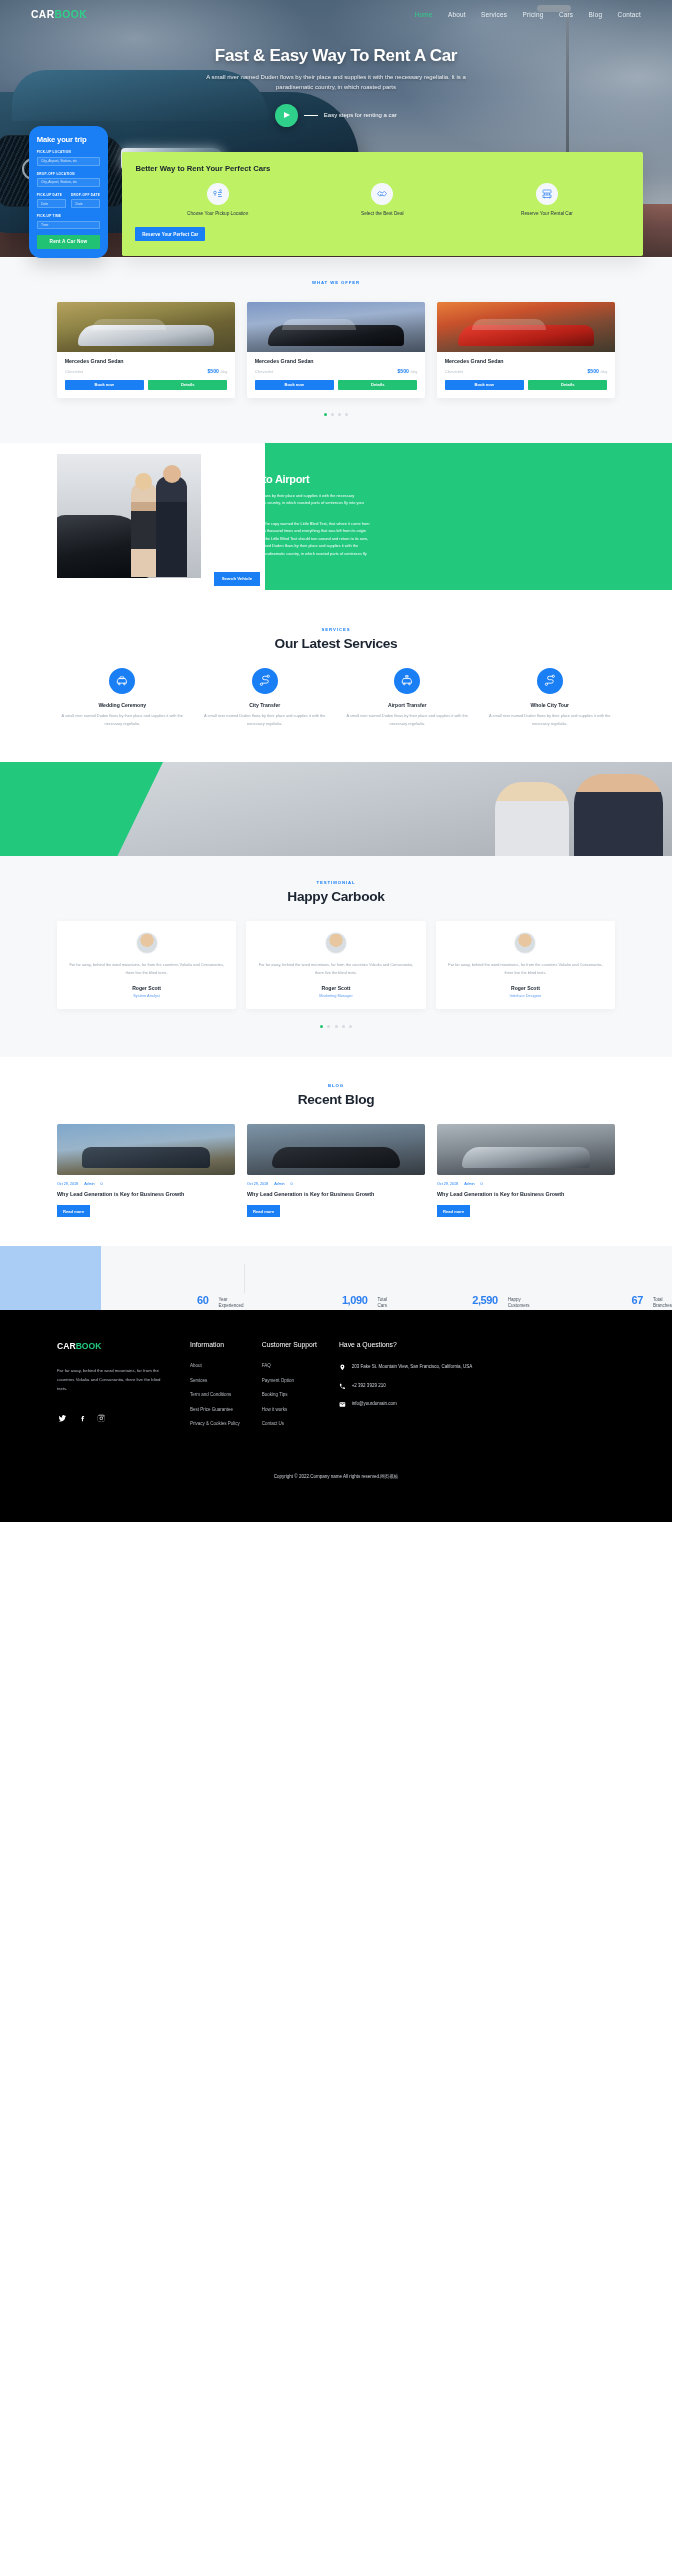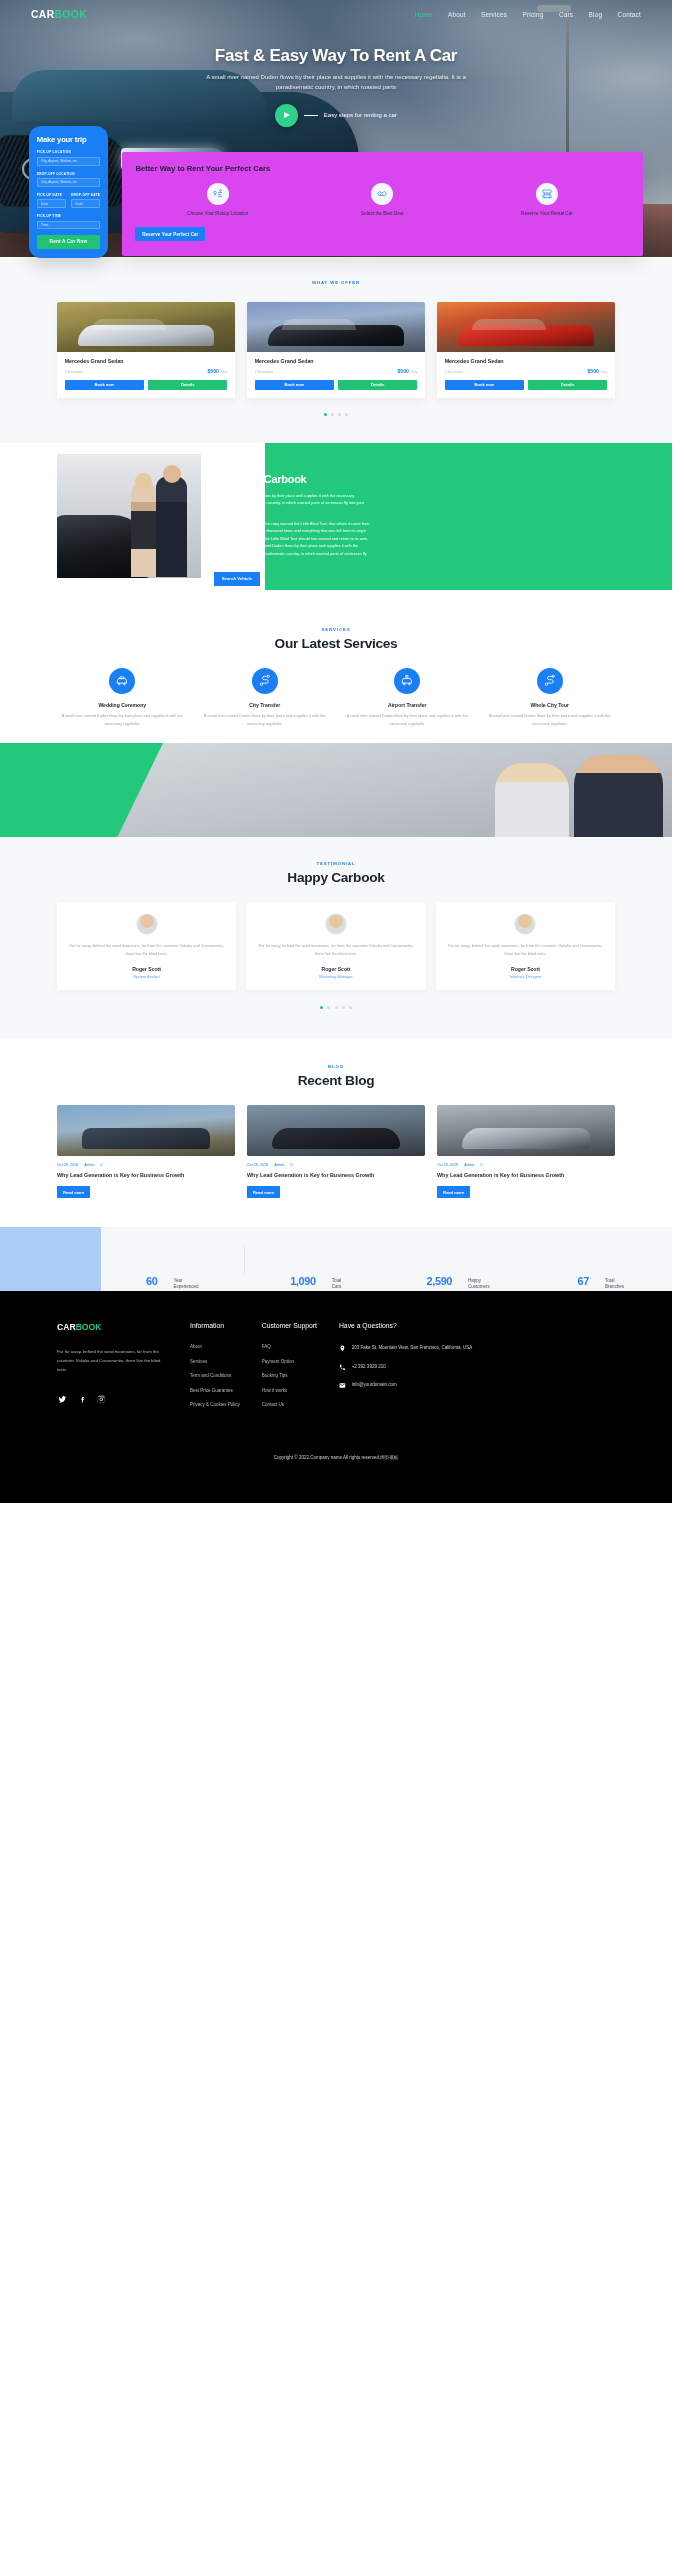--- a/index.html
+++ b/index.html
@@ -128,21 +128,21 @@
   }
   .bf-row { display:flex; gap:5.1px; }
   .bf-col { flex:1; }
   .bf-submit {
     margin-top:3.4px; background:#22c274; color:#fff; height:13.7px; border-radius:0.9px;
     display:flex; align-items:center; justify-content:center;
     font-size:4.7px; font-weight:bold; letter-spacing:0.2px;
   }
 
   .steps-card {
-    flex:1; margin-left:13.7px; background:#d946ef; border-radius:1.7px;
+    flex:1; margin-left:13.7px; background:#bef264; border-radius:1.7px;
     box-shadow:0 6.8px 20.5px rgba(0,0,0,.1); padding:12px 13.7px 15.4px 13.7px;
     align-self:flex-start; margin-top:26px;
   }
   .steps-title { font-size:7.7px; font-weight:bold; color:#1b2430; margin-bottom:10.3px; }
   .steps-row { display:flex; }
   .step { flex:1; text-align:center; }
   .step-ico {
     width:22px; height:22px; border-radius:50%; background:#f4f8fe;
     margin:0 auto 5.1px; display:flex; align-items:center; justify-content:center;
   }
@@ -228,21 +228,21 @@
   .about-title { font-size:11px; font-weight:bold; margin-top:3.4px; letter-spacing:-0.3px; }
   .about-p { font-size:3.9px; line-height:1.9; margin-top:6.8px; }
   .about-p2 { font-size:3.9px; line-height:1.9; margin-top:6px; }
   .btn-about {
     display:inline-flex; align-items:center; justify-content:center;
     background:#1a7ef5; color:#fff; font-size:4.3px; font-weight:bold;
     padding:4.3px 7.7px; margin-top:7.7px;
   }
 
   
-  .services { background:#fff; padding:26px 0 16px; }
+  .services { background:#fff; padding:26px 0 35px; }
   .srv-row { display:flex; padding:0 51px; margin-top:17px; }
   .srv { flex:1; text-align:center; padding:0 5.1px; }
   .srv-ico {
     width:26px; height:26px; border-radius:50%; background:#1a7ef5; margin:0 auto 7.7px;
     display:flex; align-items:center; justify-content:center;
   }
   .srv-ico svg { width:13.7px; height:13.7px; }
   .srv-name { font-size:5.1px; font-weight:bold; color:#1b2430; }
   .srv-desc { font-size:3.9px; color:#9aa3ad; line-height:1.9; margin-top:4.3px; }
 
@@ -296,21 +296,21 @@
   .bmeta span { font-size:3.7px; color:#1a7ef5; }
   .btitle { font-size:5.4px; font-weight:bold; color:#1b2430; line-height:1.55; margin-top:4.3px; }
   .bread { display:inline-flex; align-items:center; justify-content:center;
            background:#1a7ef5; color:#fff; font-size:4.1px; font-weight:bold;
            padding:3.4px 6px; margin-top:6.8px; }
 
   
   .stats { display:flex; height:64px; }
   .stats-left { width:101px; background:#a9cdf5; }
   .stats-right { flex:1; background:#f6f7f9; display:flex; align-items:center; }
-  .stat { flex:1; display:flex; align-items:flex-start; justify-content:center; gap:16px;margin-top:48px; }
+  .stat { flex:1; display:flex; align-items:flex-start; justify-content:flex-end; gap:10px;margin-top:48px; }
   .stat-num { font-size:11px; font-weight:bold; color:#2d7ff0; letter-spacing:-0.4px; }
   .stat-lab { font-size:4.5px; color:#4a5560; line-height:1.5; padding-top:2.6px; }
   .stat-sep { width:0.9px; height:29px; background:#e3e7ec; }
 
   
   footer { background:#000; padding:31px 0 0; }
   .fcols { display:flex; padding:0 57px; gap:22px; }
   .fcol1 { width:111px; }
   .flogo { font-size:8.6px; font-weight:bold; }
   .flogo .w { color:#fff; } .flogo .g { color:#22c97d; }
@@ -507,21 +507,21 @@
 
   <section class="about">
     <div class="about-green"></div>
     <div class="about-img">
       <div class="ai-car"></div>
         <div class="ai-p1"></div>
         <div class="ai-p2"></div>
     </div>
     <div class="about-text">
       <div class="about-tag">ABOUT US</div>
-      <div class="about-title">Clients to Carbook</div>
+      <div class="about-title">Welcome to Airport</div>
       <div class="about-p">A small river named Duden flows by their place and supplies it with the necessary regelialia. It is a paradisematic country, in which roasted parts of sentences fly into your mouth.</div>
       <div class="about-p2">On her way she met a copy. The copy warned the Little Blind Text, that where it came from it would have been rewritten a thousand times and everything that was left from its origin would be the word "and" and the Little Blind Text should turn around and return to its own, safe country. A small river named Duden flows by their place and supplies it with the necessary regelialia. It is a paradisematic country, in which roasted parts of sentences fly into your mouth.</div>
       <div class="btn-about">Search Vehicle</div>
     </div>
   </section>
 
   <section class="services">
     <div class="sec-tag">SERVICES</div>
     <div class="sec-title">Our Latest Services</div>
     <div class="srv-row">

